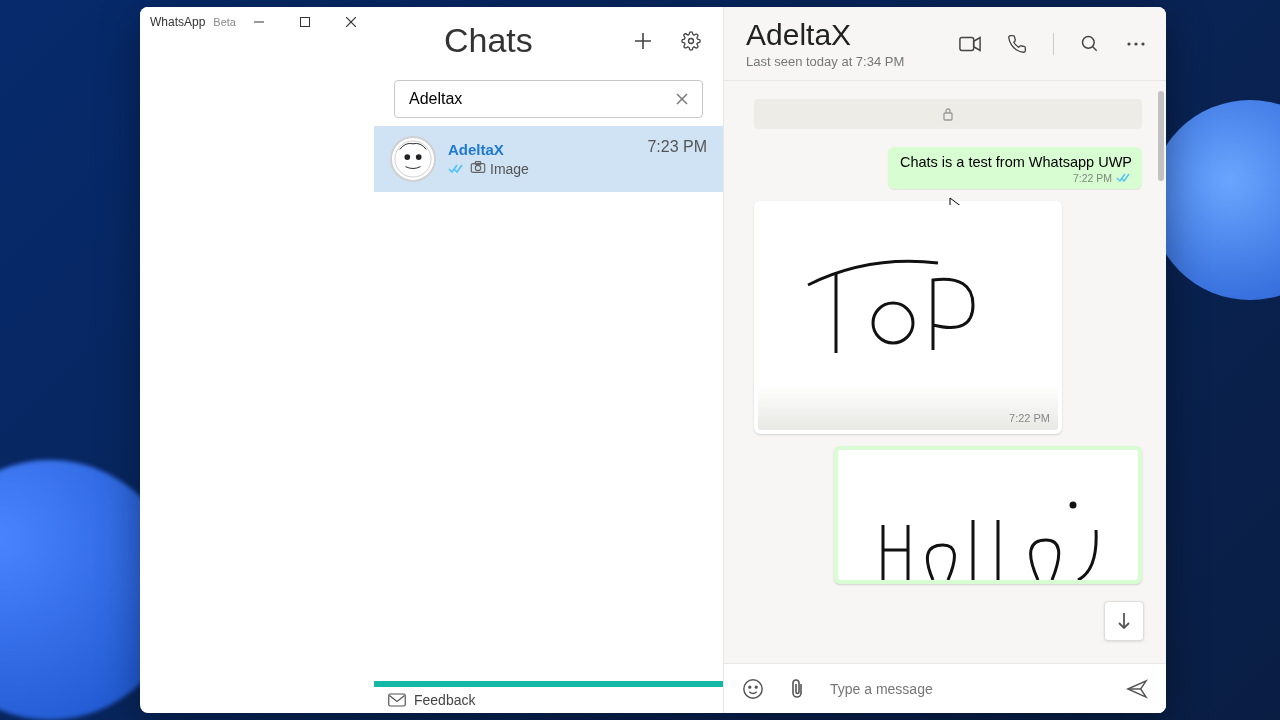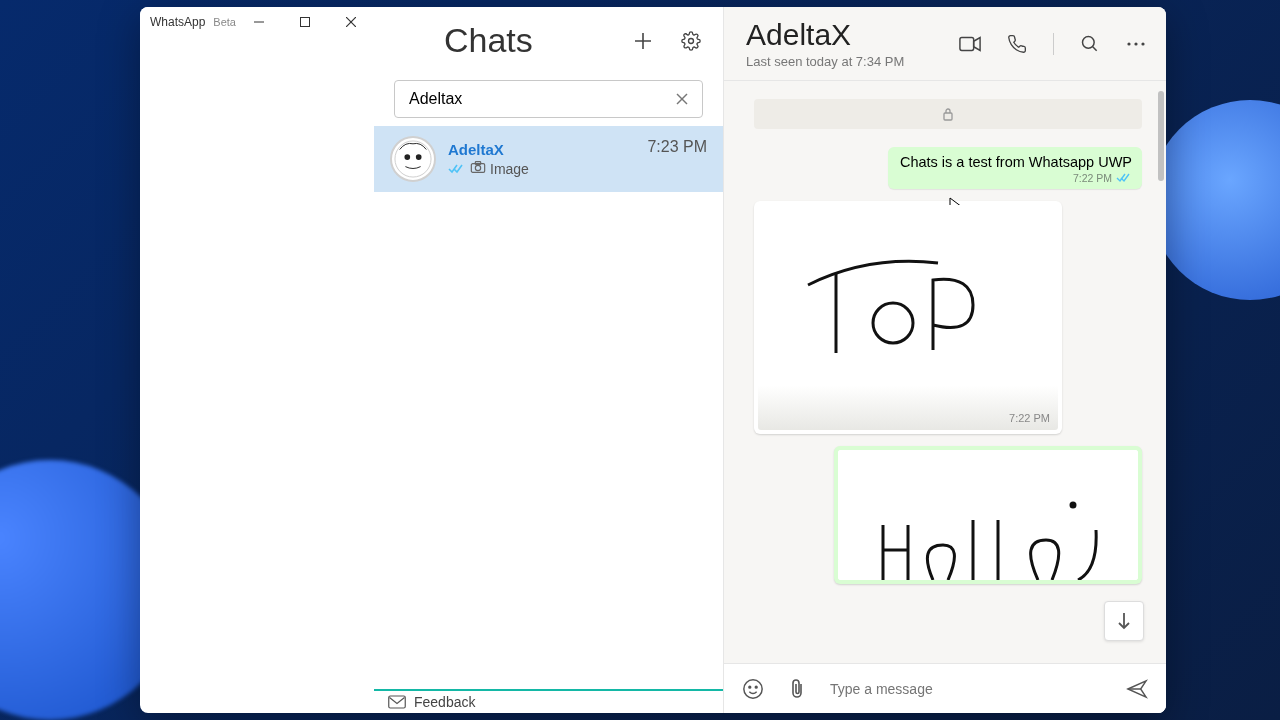--- a/index.html
+++ b/index.html
@@ -25,21 +25,21 @@
   .clear-x { color:#888; cursor:pointer; font-size:18px; padding:4px 6px;}
   .chat-list { flex:1; overflow:auto;}
   .chat-item { display:flex; align-items:center; padding:10px 16px; gap:12px; cursor:pointer;}
   .chat-item.selected { background:#cfe3f5;}
   .avatar { width:46px; height:46px; border-radius:50%; background:#fff; border:2px solid #d0d0d0; display:flex; align-items:center; justify-content:center; overflow:hidden;}
   .avatar svg { width:38px; height:38px;}
   .chat-info { flex:1; min-width:0;}
   .chat-name { font-size:15px; font-weight:600; color:#1f78d1;}
   .chat-preview { display:flex; align-items:center; gap:4px; color:#555; font-size:14px; margin-top:2px;}
   .chat-time { font-size:16px; color:#555; align-self:flex-start; margin-top:2px;}
-  .feedback { height:24px; border-top:2px solid #14b8a6; display:flex; align-items:center; gap:8px; padding-left:14px; color:#444; font-size:14px; cursor:pointer;}
+  .feedback { height:32px; border-top:6px solid #14b8a6; display:flex; align-items:center; gap:8px; padding-left:14px; color:#444; font-size:14px; cursor:pointer;}
   .main { flex:1; display:flex; flex-direction:column; background:#f7f6f4;}
   .chat-header { height:74px; border-bottom:1px solid #e6e6e6; display:flex; align-items:center; justify-content:space-between; padding:8px 20px 8px 22px;}
   .contact-name { font-size:30px; font-weight:400; color:#222;}
   .contact-status { font-size:13px; color:#777; margin-top:2px;}
   .header-actions { display:flex; align-items:center; gap:26px; color:#444;}
   .vdiv { width:1px; height:22px; background:#ccc;}
   .messages { flex:1; overflow:auto; position:relative; padding:18px 24px 18px 30px;}
   .day-label { text-align:center; font-size:18px; color:#888; margin:6px 0 18px 0;}
   .e2e { margin:0 auto 18px auto; max-width:570px; background:#eeece7; color:#777; font-size:12.5px; text-align:center; padding:8px 14px; border-radius:4px; display:flex; gap:6px; align-items:flex-start; justify-content:center;}
   .msg-row { display:flex; margin-bottom:12px;}

